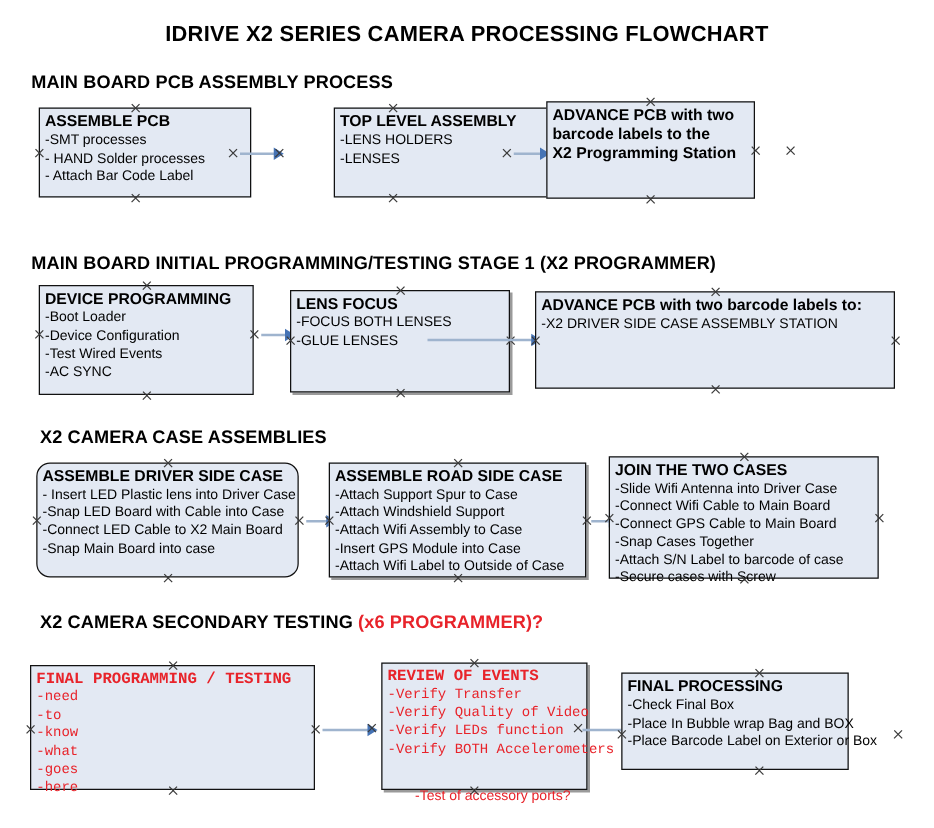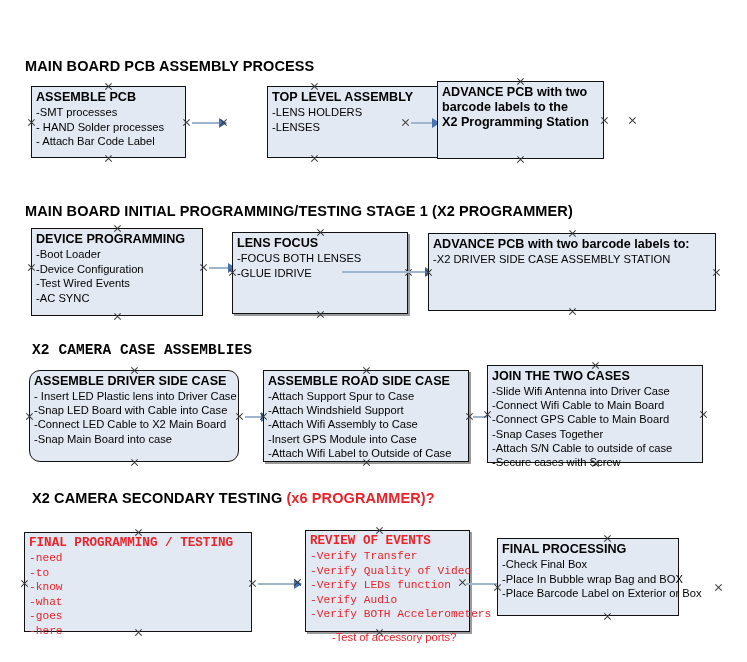--- a/index.html
+++ b/index.html
@@ -118,26 +118,27 @@
     background: #3a3a3a;
   }
   .handle::before { transform: rotate(45deg); }
   .handle::after  { transform: rotate(-45deg); }
 </style>
 </head>
 <body>
 
 <div id="canvas">
 
+  <div class="doc-title">IDRIVE X2  SERIES CAMERA PROCESSING FLOWCHART</div>
 
   <div class="section-header" style="left:25px; top:58px;">
     <span>MAIN BOARD PCB ASSEMBLY PROCESS</span>
   </div>
 
-  <div class="box" style="left:31px; top:86px; width:155px; height:72px;">
+  <div class="box" style="left:31px; top:86px; width:170px; height:72px;">
     <div class="b-inner">
       <div class="b-title">ASSEMBLE PCB</div>
       <div class="b-line">-SMT processes</div>
       <div class="b-line">- HAND Solder processes</div>
       <div class="b-line">- Attach Bar Code Label</div>
     </div>
   </div>
   <div class="handle" style="left:104px; top:82px;"></div>
   <div class="handle" style="left:104px; top:154px;"></div>
   <div class="handle" style="left:27px; top:118px;"></div>
@@ -194,21 +195,21 @@
   <div class="handle" style="left:199px; top:263px;"></div>
 
   <div class="arrow" style="left:209px; top:267px; width:20px;">
     <span class="head"></span>
   </div>
 
   <div class="box shadowed" style="left:232px; top:232px; width:176px; height:82px;">
     <div class="b-inner">
       <div class="b-title">LENS FOCUS</div>
       <div class="b-line">-FOCUS BOTH LENSES</div>
-      <div class="b-line">-GLUE IDRIVE</div>
+      <div class="b-line">-GLUE LENSES</div>
     </div>
   </div>
   <div class="handle" style="left:316px; top:228px;"></div>
   <div class="handle" style="left:316px; top:310px;"></div>
   <div class="handle" style="left:228px; top:268px;"></div>
   <div class="handle" style="left:404px; top:268px;"></div>
 
   <div class="arrow" style="left:342px; top:271px; width:84px;">
     <span class="head"></span>
   </div>
@@ -217,21 +218,21 @@
     <div class="b-inner">
       <div class="b-title">ADVANCE PCB with two barcode labels to:</div>
       <div class="b-line">-X2 DRIVER  SIDE  CASE  ASSEMBLY STATION</div>
     </div>
   </div>
   <div class="handle" style="left:568px; top:229px;"></div>
   <div class="handle" style="left:568px; top:307px;"></div>
   <div class="handle" style="left:424px; top:268px;"></div>
   <div class="handle" style="left:712px; top:268px;"></div>
 
-  <div class="section-header" style="left:32px; top:342px;font-family:Liberation Mono, monospace;">
+  <div class="section-header" style="left:32px; top:342px;">
     <span>X2 CAMERA CASE ASSEMBLIES</span>
   </div>
 
   <div class="box tight" style="left:29px; top:370px; width:210px; height:92px;border-radius:11px;">
     <div class="b-inner">
       <div class="b-title">ASSEMBLE DRIVER SIDE CASE</div>
       <div class="b-line">- Insert LED Plastic lens into Driver Case</div>
       <div class="b-line">-Snap LED Board with Cable into Case</div>
       <div class="b-line">-Connect LED Cable to X2 Main Board</div>
       <div class="b-line">-Snap Main Board into case</div>
@@ -265,21 +266,21 @@
     <span class="head"></span>
   </div>
 
   <div class="box tight" style="left:487px; top:365px; width:216px; height:98px;">
     <div class="b-inner">
       <div class="b-title">JOIN THE TWO CASES</div>
       <div class="b-line">-Slide Wifi Antenna into Driver Case</div>
       <div class="b-line">-Connect Wifi Cable to Main Board</div>
       <div class="b-line">-Connect GPS Cable to Main Board</div>
       <div class="b-line">-Snap Cases Together</div>
-      <div class="b-line">-Attach S/N Cable to outside of case</div>
+      <div class="b-line">-Attach S/N Label to barcode of case</div>
       <div class="b-line">-Secure cases with Screw</div>
     </div>
   </div>
   <div class="handle" style="left:591px; top:361px;"></div>
   <div class="handle" style="left:591px; top:459px;"></div>
   <div class="handle" style="left:483px; top:410px;"></div>
   <div class="handle" style="left:699px; top:410px;"></div>
 
   <div class="section-header" style="left:32px; top:490px;">
     <span>X2 CAMERA SECONDARY TESTING </span><span class="accent">(x6 PROGRAMMER)?</span>
@@ -304,21 +305,20 @@
   <div class="arrow" style="left:258px; top:583px; width:37px;">
     <span class="head"></span>
   </div>
 
   <div class="box red shadowed" style="left:305px; top:530px; width:165px; height:102px;">
     <div class="b-inner">
       <div class="b-title">REVIEW OF EVENTS</div>
       <div class="b-line">-Verify Transfer</div>
       <div class="b-line">-Verify Quality of Video</div>
       <div class="b-line">-Verify LEDs function</div>
-      <div class="b-line">-Verify Audio</div>
       <div class="b-line">-Verify BOTH Accelerometers</div>
     </div>
   </div>
   <div class="overflow-line" style="left:298px; top:630px;">-Test of accessory ports?</div>
   <div class="handle" style="left:375px; top:526px;"></div>
   <div class="handle" style="left:375px; top:628px;"></div>
   <div class="handle" style="left:293px; top:578px;"></div>
   <div class="handle" style="left:458px; top:578px;"></div>
 
   <div class="arrow" style="left:466px; top:583px; width:33px;">

